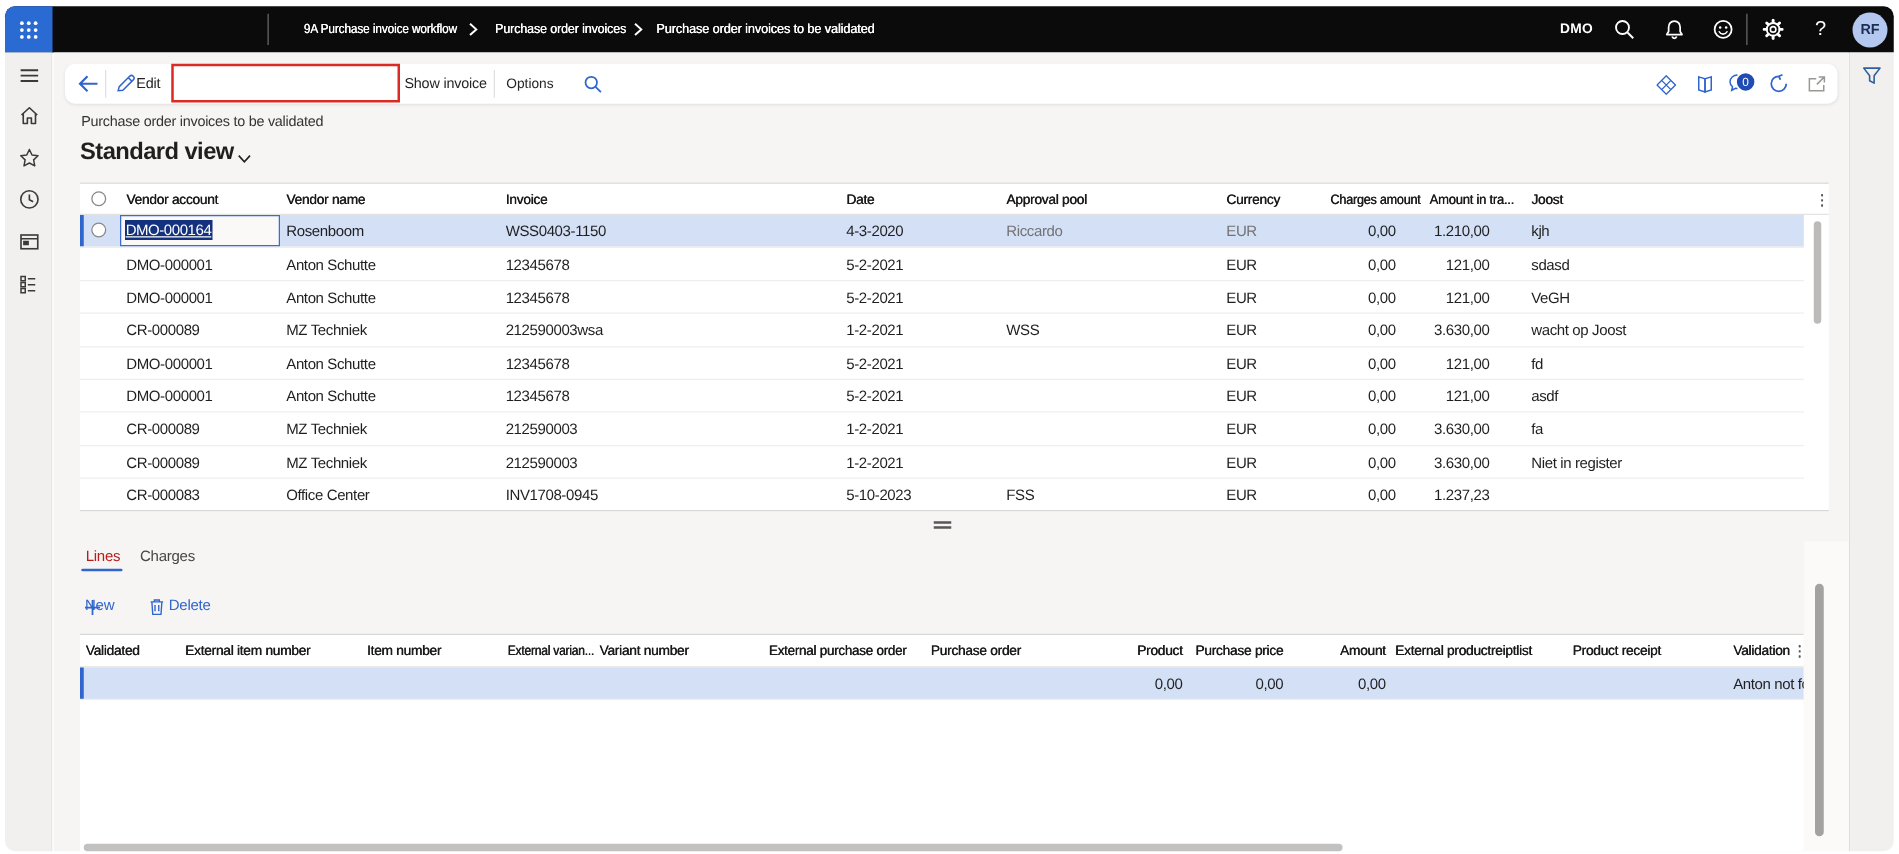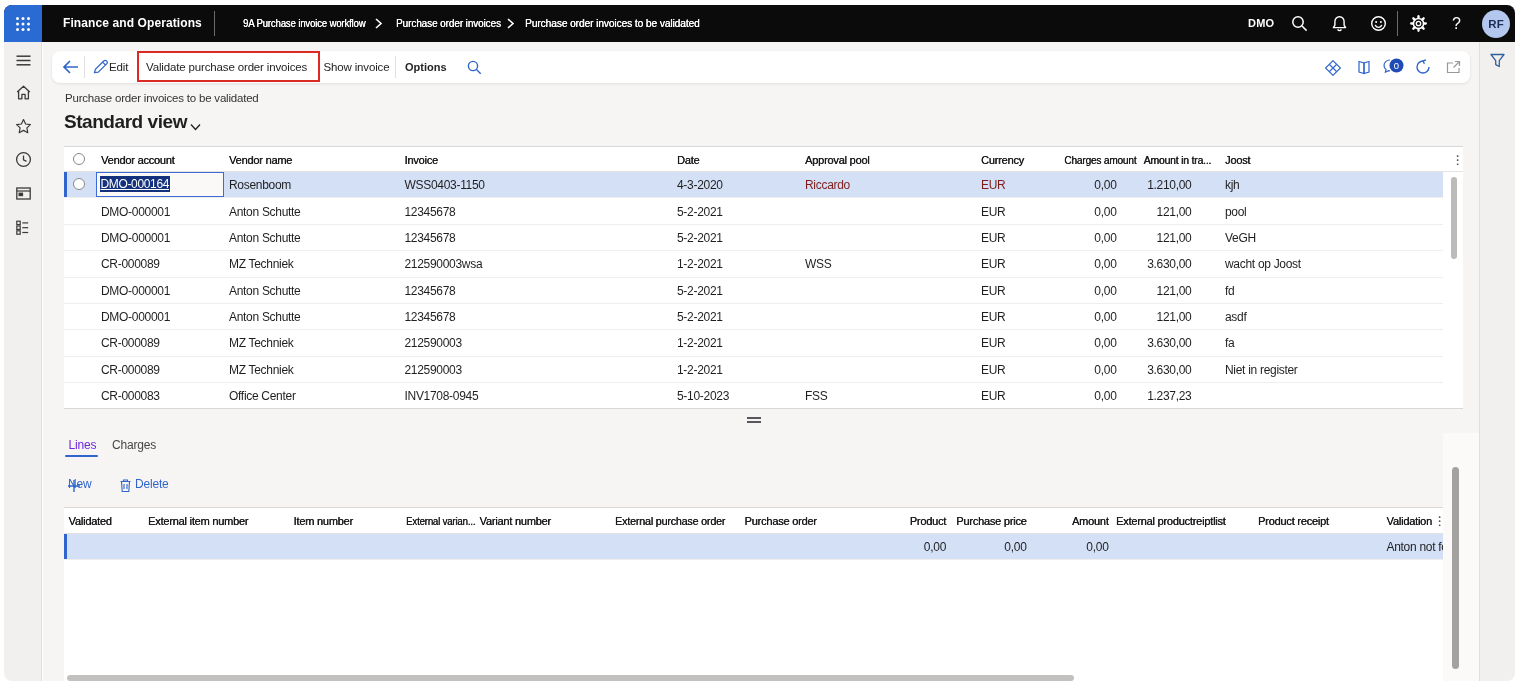--- a/index.html
+++ b/index.html
@@ -34,25 +34,25 @@
 .g1h{position:absolute;left:0;top:0;width:100%;height:25.8px;border-bottom:1px solid #e4e3e2}
 .hc{position:absolute;top:0;height:25.8px;line-height:26.5px;font-size:11px;letter-spacing:-.22px;color:#1a1a1a;white-space:nowrap;text-shadow:.35px 0 0 currentColor}
 .g1r{position:absolute;left:0;width:1379.5px;height:26.35px;border-bottom:1px solid #efeeed}
 .dc{position:absolute;top:0;height:26.35px;line-height:26.8px;font-size:12px;letter-spacing:-.3px;color:#1f1f1f;white-space:nowrap}
 .c1{left:37.5px}.c2{left:165.5px}.c3{left:341px}.c4{left:613.5px}.c5{left:741.5px}.c6{left:917.5px}
 .c7{right:326.5px}.c8{right:251.5px}.c9{left:1161.5px}
 .ralign{text-align:right}
 .radio{position:absolute;left:9px;top:6.7px;width:12px;height:12px;border:1.4px solid #8a8886;border-radius:50%}
 .selrow{background:#d3e0f6}
 .selbar{position:absolute;left:0;top:0;width:3.5px;height:100%;background:#2f65cc}
-.bluetxt{color:#7f1d1d}
+.bluetxt{color:#737373}
 
 .splitline{position:absolute;width:14px;height:1.6px;background:#57565a}
 
-#tab-lines{position:absolute;left:25.5px;top:396px;font-size:12px;letter-spacing:-.2px;color:#6d28d9}
+#tab-lines{position:absolute;left:25.5px;top:396px;font-size:12px;letter-spacing:-.2px;color:#b91c1c}
 #tab-underline{position:absolute;left:21.5px;top:412.5px;width:33px;height:2.6px;background:#2f65cc;border-radius:1.3px}
 #tab-charges{position:absolute;left:69px;top:396px;font-size:12px;letter-spacing:-.2px;color:#484644}
 .toolbtn{position:absolute;top:435px;font-size:12px;letter-spacing:-.2px;color:#2f65cc}
 
 #grid2{position:absolute;left:20.5px;top:464.5px;width:1379px;height:174.5px;background:#fff;border-top:1px solid #d9d8d7}
 .g2h{position:absolute;left:0;top:0;width:100%;height:26.5px;border-bottom:1px solid #e4e3e2}
 .g2r{position:absolute;left:0;top:26.5px;width:100%;height:26.2px;border-bottom:1px solid #efeeed}
 .k1{left:5px}.k2{left:84.5px}.k3{left:230px}.k4{left:342.5px}.k5{left:416px}.k6{left:551.5px}.k7{left:681px}
 .k8{right:496.5px}.k9{right:416px}.k10{right:334px}.k11{left:1052.5px}.k12{left:1194.5px}.k13{left:1323px}
 
@@ -74,21 +74,20 @@
             <circle cx="24.5" cy="13.5" r="1.5"></circle>
           <circle cx="13.5" cy="19" r="1.5"></circle>
             <circle cx="19" cy="19" r="1.5"></circle>
             <circle cx="24.5" cy="19" r="1.5"></circle>
           <circle cx="13.5" cy="24.5" r="1.5"></circle>
             <circle cx="19" cy="24.5" r="1.5"></circle>
             <circle cx="24.5" cy="24.5" r="1.5"></circle>
         </g>
       </svg>
     </div>
-    <div id="apptitle">Finance and Operations</div>
     <div class="tbsep" style="left:210px"></div>
     <div class="crumb" style="left:239px;transform:scaleX(.9);transform-origin:left center">9A Purchase invoice workflow</div>
     <svg class="crumbchev" style="left:370px" width="9" height="11" viewBox="0 0 9 11">
         <path d="M2 1 L7 5.5 L2 10" fill="none" stroke="#fff" stroke-width="1.6"></path>
       </svg>
     <div class="crumb" style="left:392px;transform:scaleX(.95);transform-origin:left center">Purchase order invoices</div>
     <svg class="crumbchev" style="left:502px" width="9" height="11" viewBox="0 0 9 11">
         <path d="M2 1 L7 5.5 L2 10" fill="none" stroke="#fff" stroke-width="1.6"></path>
       </svg>
     <div class="crumb" style="left:521px;transform:scaleX(.97);transform-origin:left center">Purchase order invoices to be validated</div>
@@ -169,24 +168,23 @@
     <div id="actionbar">
       <svg style="position:absolute;left:10px;top:8px" width="17" height="16" viewBox="0 0 17 16">
           <path d="M16 8 H2 M8 2 L2 8 L8 14" fill="none" stroke="#2f65cc" stroke-width="1.7"></path>
         </svg>
       <div class="ab-sep" style="left:32px"></div>
       <svg style="position:absolute;left:41px;top:8px" width="15" height="15" viewBox="0 0 15 15">
           <path d="M1.5 13.5 L2.4 10.3 L10.7 2 C11.5 1.2 12.8 1.2 13.6 2 C14.4 2.8 14.4 4.1 13.6 4.9 L5.3 13.2 L1.5 13.5 Z M9.6 3.1 L12.5 6" fill="none" stroke="#2f65cc" stroke-width="1.2"></path>
         </svg>
       <div class="ab-item" style="left:57px">Edit</div>
       <div id="redbox"></div>
-      <div class="ab-item" style="left:94px">Validate purchase order invoices</div>
       <div class="ab-item" style="left:271.5px">Show invoice</div>
       <div class="ab-sep" style="left:343px"></div>
-      <div class="ab-item" style="left:353px;font-weight:bold;font-size:11px;letter-spacing:0">Options</div>
+      <div class="ab-item" style="left:353px;font-weight:normal;font-size:11px;letter-spacing:0">Options</div>
       <svg style="position:absolute;left:415px;top:9px" width="15" height="15" viewBox="0 0 15 15">
           <circle cx="6" cy="6" r="4.6" fill="none" stroke="#2f65cc" stroke-width="1.4"></circle>
           <path d="M9.5 9.5 L13.7 13.7" stroke="#2f65cc" stroke-width="1.4"></path>
         </svg>
       
       <svg style="position:absolute;left:1273px;top:9px" width="16" height="16" viewBox="0 0 16 16">
           <g fill="none" stroke="#2f65cc" stroke-width="1.1">
             <rect x="2.8" y="2.8" width="10.4" height="10.4" transform="rotate(45 8 8)"></rect>
             <path d="M4.5 4.5 L11.5 11.5 M11.5 4.5 L4.5 11.5" transform="rotate(0 8 8)"></path>
           </g>
@@ -248,21 +246,21 @@
         <div class="dc c9">kjh</div>
       </div>
       <div class="g1r" style="top:52.15px">
         <div class="dc c1">DMO-000001</div>
           <div class="dc c2">Anton Schutte</div>
           <div class="dc c3">12345678</div>
           <div class="dc c4">5-2-2021</div>
           <div class="dc c6">EUR</div>
           <div class="dc c7 ralign">0,00</div>
           <div class="dc c8 ralign">121,00</div>
-          <div class="dc c9">pool</div>
+          <div class="dc c9">sdasd</div>
       </div>
       <div class="g1r" style="top:78.5px">
         <div class="dc c1">DMO-000001</div>
           <div class="dc c2">Anton Schutte</div>
           <div class="dc c3">12345678</div>
           <div class="dc c4">5-2-2021</div>
           <div class="dc c6">EUR</div>
           <div class="dc c7 ralign">0,00</div>
           <div class="dc c8 ralign">121,00</div>
           <div class="dc c9">VeGH</div>

